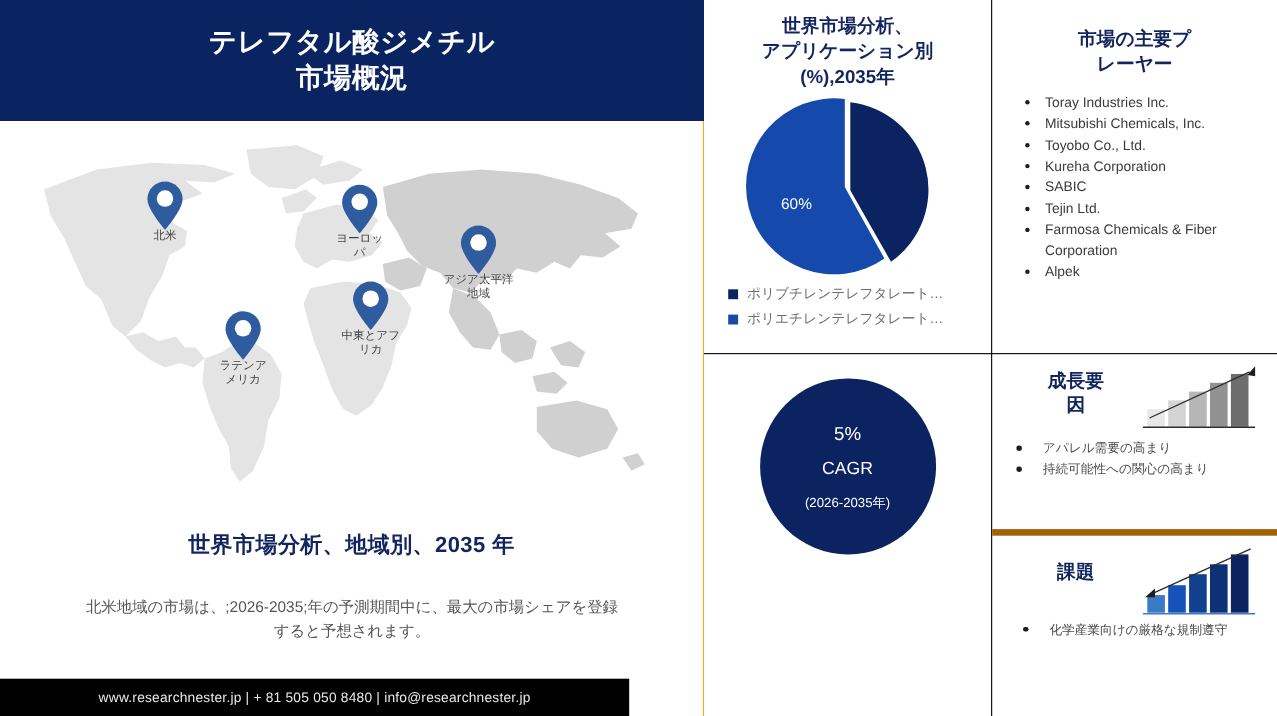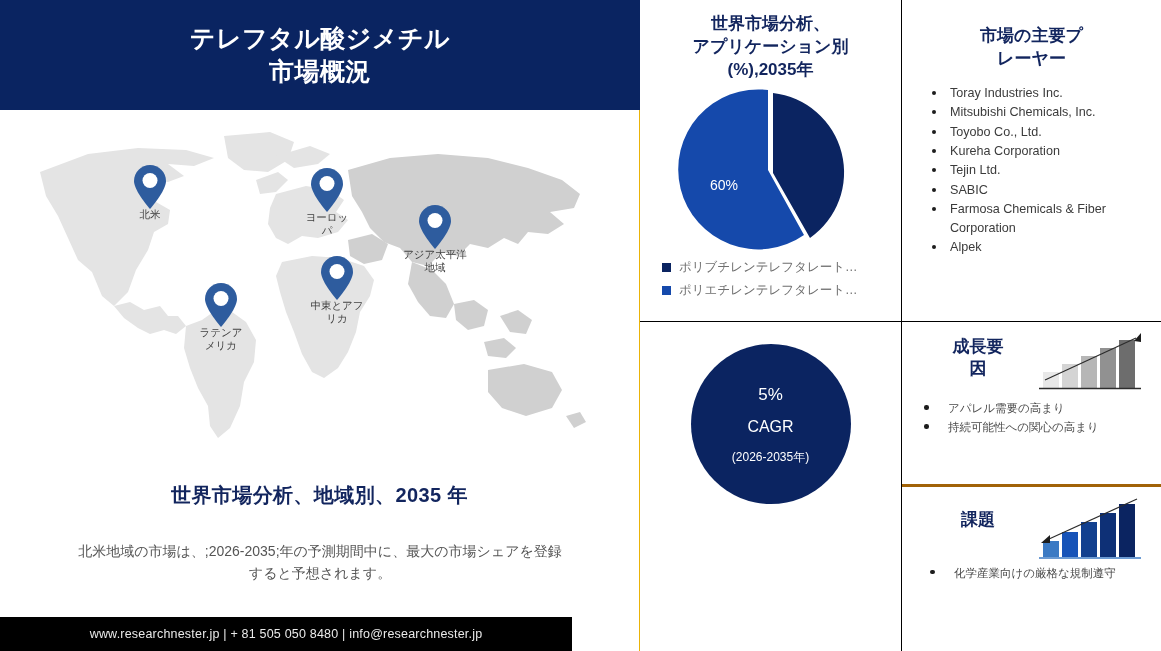--- a/index.html
+++ b/index.html
@@ -65,21 +65,21 @@
   .cagr-wrap{display:flex;justify-content:center;margin-top:22px;}
   .cagr-circle{width:160px;height:160px;border-radius:50%;background:#0b2461;
                display:flex;flex-direction:column;align-items:center;justify-content:center;
                color:#fff;}
   .cagr-pct{font-size:17px;line-height:1;margin-bottom:16px;}
   .cagr-label{font-size:16px;line-height:1;margin-bottom:16px;}
   .cagr-period{font-size:12px;line-height:1;}
 
   
   .half{position:relative;box-sizing:border-box;width:100%;height:50%;}
-  .half.top{border-bottom:3px solid #a16207;}
+  .half.top{border-bottom:6px solid #a16207;}
   .half-head{position:relative;height:78px;}
   .half-title{position:absolute;left:30px;top:14px;width:92px;text-align:center;
               font-size:17px;font-weight:bold;color:#12255e;line-height:1.3;}
   .spark{position:absolute;right:14px;top:6px;}
   .bullets{margin:0;padding:0;list-style:none;}
   .bullets li{position:relative;padding-left:46px;font-size:11.5px;color:#4a4a4a;
               line-height:1.42;margin-bottom:3px;}
   .bullets li::before{content:"";position:absolute;left:22px;top:5px;width:4.5px;height:4.5px;
                       border-radius:50%;background:#1d1d1d;}
   .bullets.chall li{padding-left:52px;margin-bottom:5px;}
@@ -210,22 +210,22 @@
   <div class="panel p-players">
     <div class="panel-title">
       <div>市場の主要プ</div>
       <div>レーヤー</div>
     </div>
     <ul class="players-list">
       <li>Toray Industries Inc.</li>
       <li>Mitsubishi Chemicals, Inc.</li>
       <li>Toyobo Co., Ltd.</li>
       <li>Kureha Corporation</li>
+      <li>SABIC</li>
       <li>Tejin Ltd.</li>
-      <li>SABIC</li>
       <li>Farmosa Chemicals &amp; Fiber</li>
       <li class="cont">Corporation</li>
       <li>Alpek</li>
     </ul>
   </div>
 
   <div class="panel p-growthrate">
     <div class="cagr-wrap">
       <div class="cagr-circle">
         <span class="cagr-pct">5%</span>

